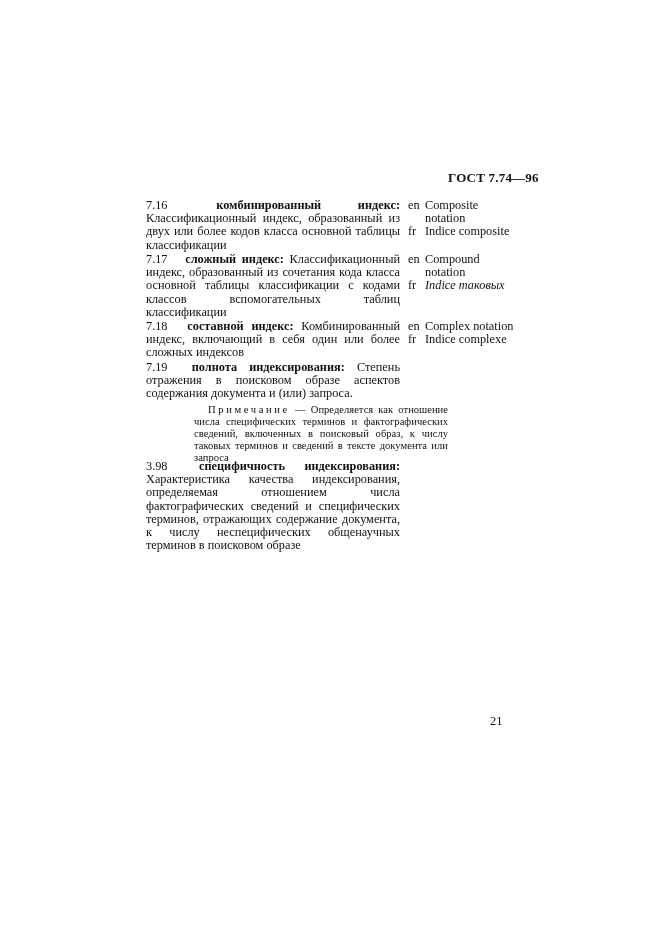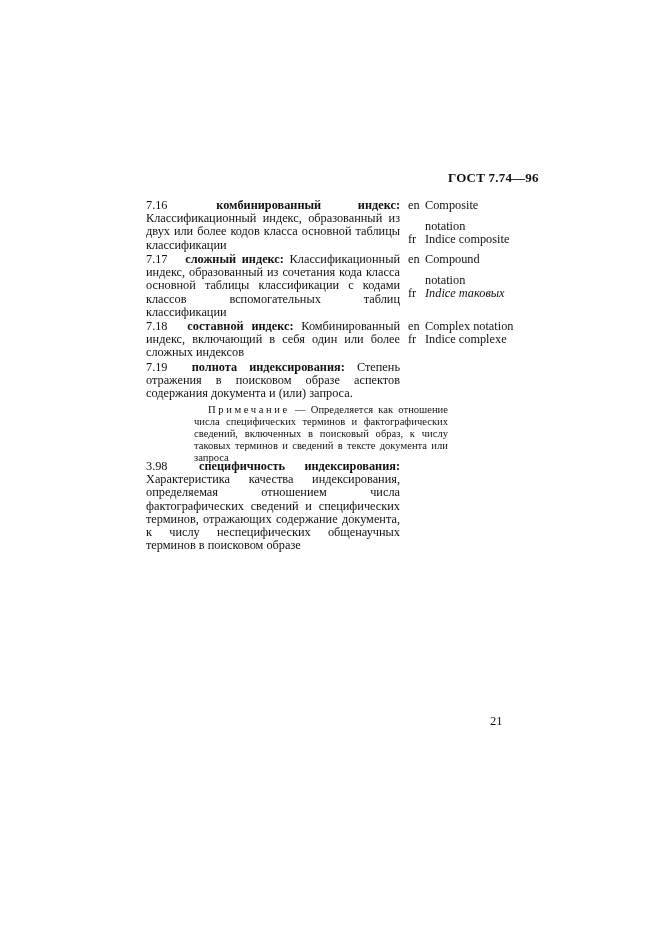--- a/index.html
+++ b/index.html
@@ -5,21 +5,21 @@
   html, body { margin:0; padding:0; }
   body { width:661px; height:935px; background:#ffffff; position:relative; overflow:hidden;
          font-family:"Liberation Serif", "DejaVu Serif", serif; color:#111; }
   .header { position:absolute; left:448px; top:170px; font-size:13px; font-weight:bold; letter-spacing:0.2px; }
   .entry { position:absolute; left:146px; width:254px; font-size:12.3px; line-height:13.2px; text-align:justify; }
   .entry b { font-weight:bold; }
   .entry .num { margin-right:12px; }
   .trans { position:absolute; left:408px; font-size:12.3px; line-height:13.2px; white-space:nowrap; }
   .trans .row { display:flex; }
   .trans .lang { width:17px; display:inline-block; }
-  .trans .indent { padding-left:17px;margin-top:8px; }
+  .trans .indent { padding-left:17px; }
   .note { position:absolute; left:146px; width:254px; font-size:10.6px; line-height:12px; text-align:justify;margin-left:48px; }
   .note .lbl { letter-spacing:2.6px; margin-left:14px; }
   .pagenum { position:absolute; left:490px; top:714px; font-size:12.5px; font-weight:normal; }
 </style>
 </head>
 <body>
 
 <div class="header">ГОСТ 7.74—96</div>
 
 <div class="entry" style="top:199px;">

